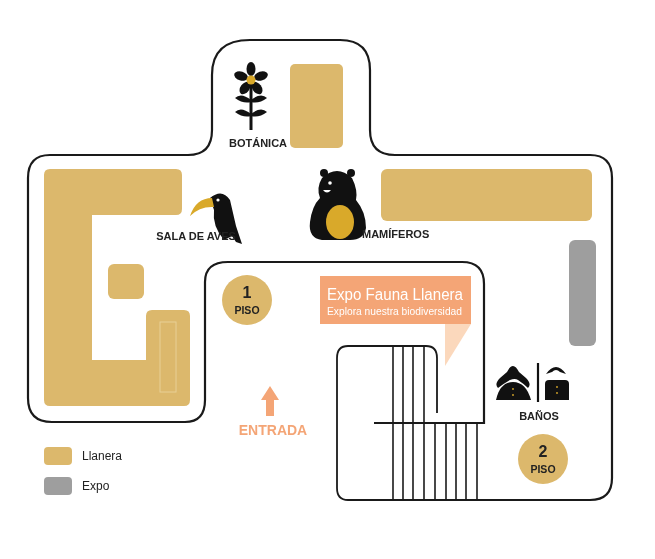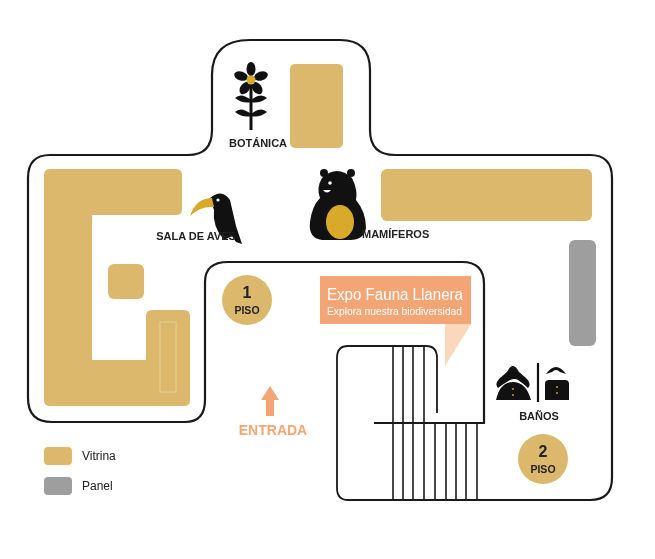--- a/index.html
+++ b/index.html
@@ -109,18 +109,18 @@
   <text class="lbl" x="539" y="420" font-size="11" text-anchor="middle">BAÑOS</text>
 
   <g>
     <polygon points="270,386 279,400 274,400 274,416 266,416 266,400 261,400" fill="#f4a576"></polygon>
   </g>
   <text x="273" y="435" font-size="14" font-weight="bold" fill="#f4a576" text-anchor="middle" font-family="'Liberation Sans',sans-serif">ENTRADA</text>
 </svg>
 
 <div class="legend" style="top:447px;">
   <div class="swatch" style="background:#dcb86c;"></div>
-  <span>Vitrina</span>
+  <span>Llanera</span>
 </div>
 <div class="legend" style="top:477px;">
   <div class="swatch" style="background:#9e9e9e;"></div>
-  <span>Panel</span>
+  <span>Expo</span>
 </div>
 
 </body></html>

